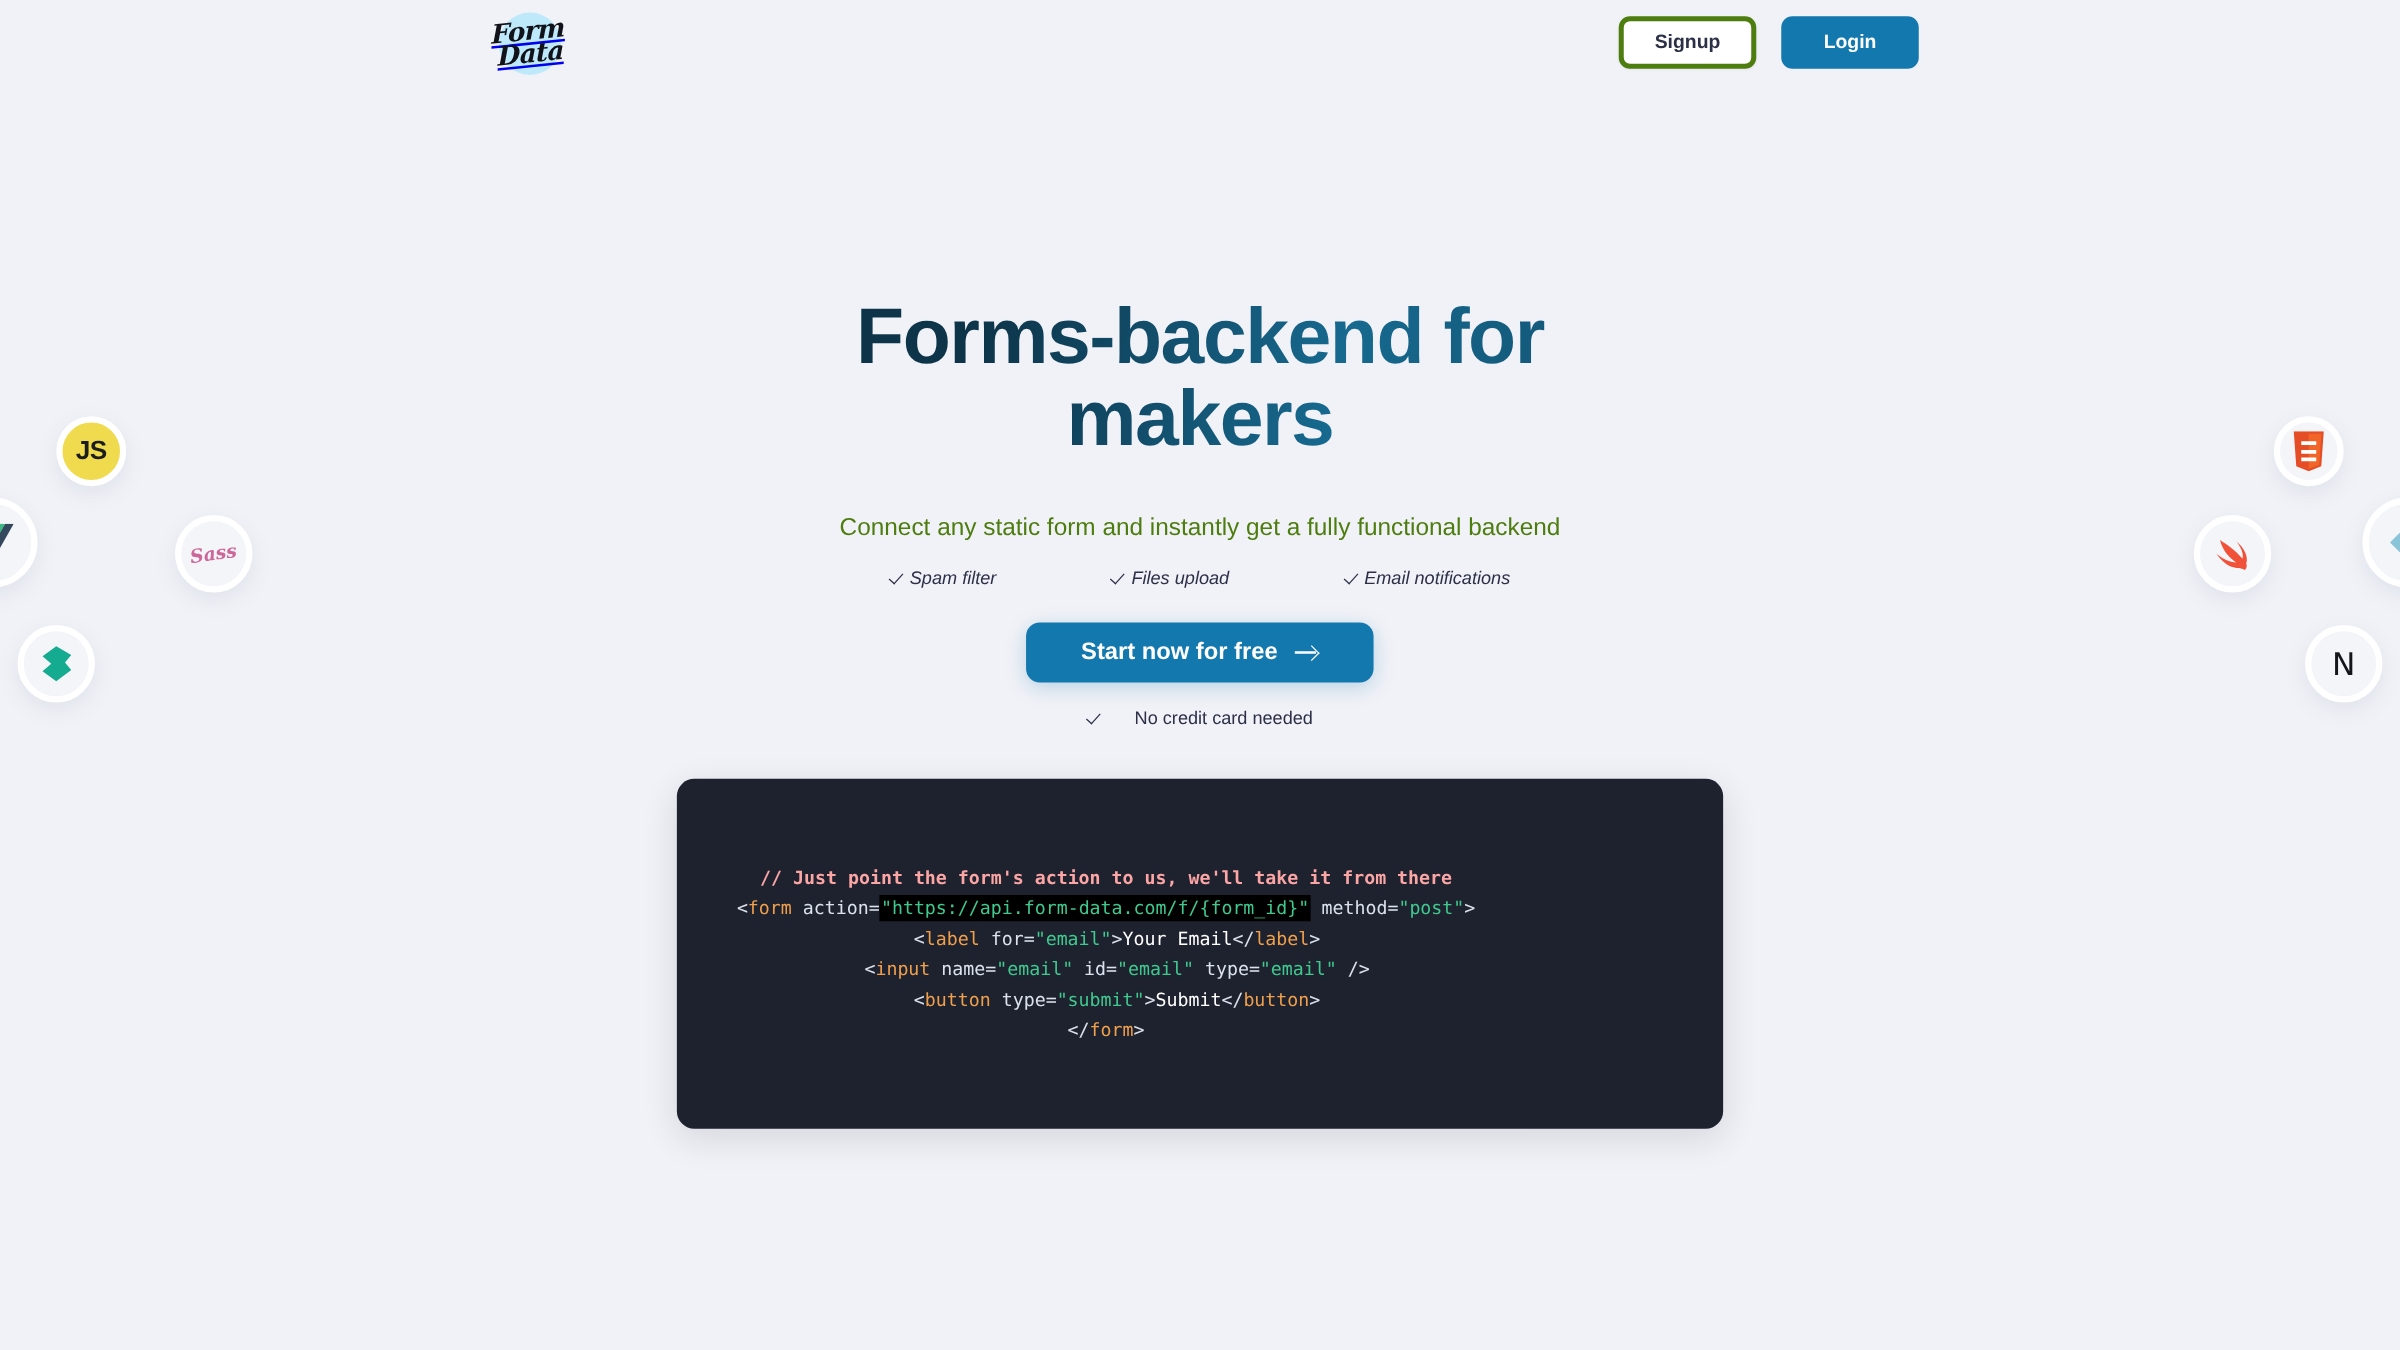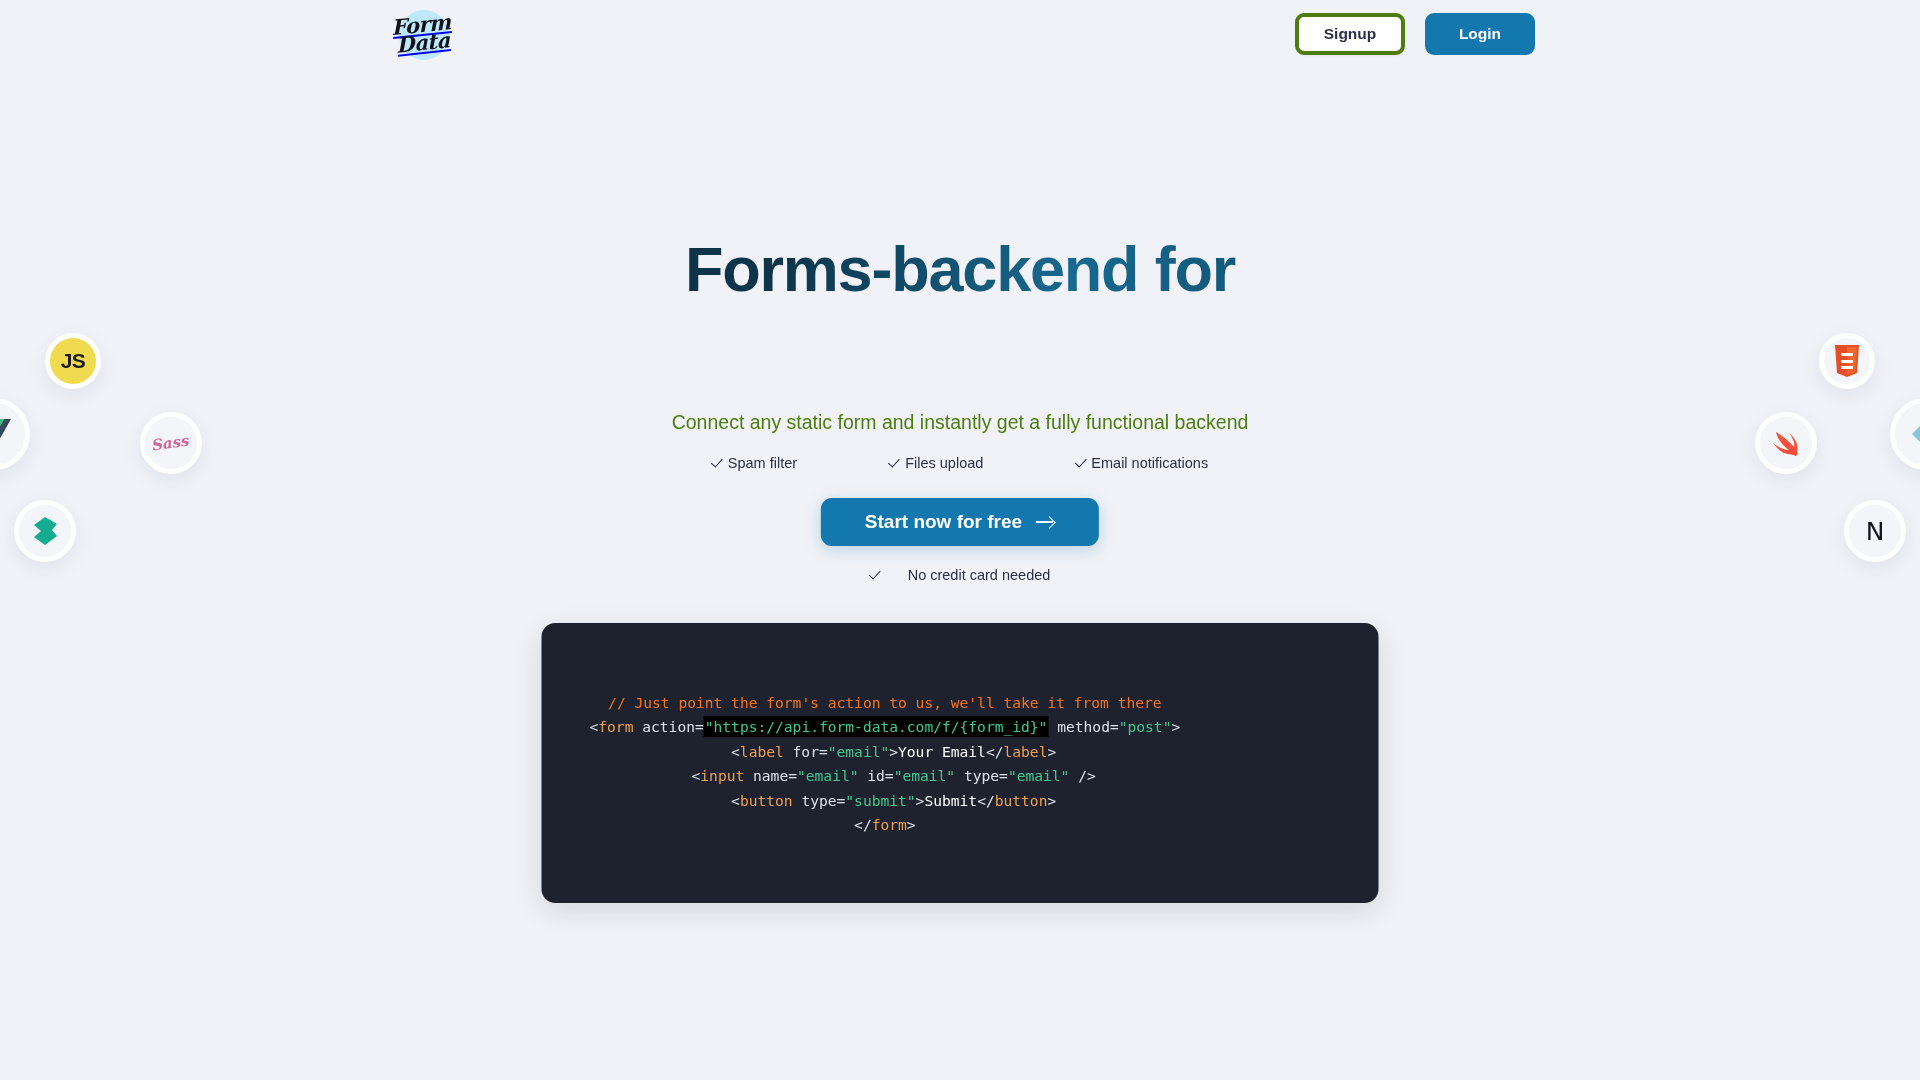--- a/index.html
+++ b/index.html
@@ -178,20 +178,21 @@
     align-items: center;
     gap: 92px;
   }
   .feature {
     display: flex;
     align-items: center;
     gap: 2px;
     font-size: 14.5px;
     color: #2b3047;
     white-space: nowrap;
+    font-style: italic;
   }
   .tick {
     width: 14px; height: 14px;
     position: relative;
     display: inline-block;
     flex: none;
   }
   .tick::after {
     content: "";
     position: absolute;
@@ -273,21 +274,21 @@
   .code-body {
     position: absolute;
     left: 48px;
     top: 68px;
     font-family: "DejaVu Sans Mono", monospace;
     font-size: 14.6px;
     line-height: 24.4px;
     white-space: pre;
     color: #e3e7ee;
   }
-  .c-comment { color: #f97316; }
+  .c-comment { color: #fca5a5; font-weight: bold; }
   .c-tag     { color: #f0a04b; }
   .c-attr    { color: #dbe2ec; }
   .c-str     { color: #3fc98e; }
   .c-punct   { color: #dbe2ec; }
   .c-text    { color: #ffffff; }
   .c-hl {
     background: #000000;
     padding: 2px 1px;
   }
 
@@ -422,21 +423,21 @@
     <polygon points="17,3 31,17 17,31 3,17" fill="#8ac4d8"></polygon>
   </svg>
 </div>
 
 <div class="bubble bubble-nuxt">
   <span class="nuxt-text">N</span>
 </div>
 
 <div class="hero">
 
-  <h1 class="hero-title"><span>Forms-backend for</span><br></h1>
+  <h1 class="hero-title"><span>Forms-backend for</span><br><span>makers</span></h1>
 
   <p class="hero-sub">Connect any static form and instantly get a fully functional backend</p>
 
   <div class="features">
     <div class="feature">
       <span class="tick"></span>
       <span>Spam filter</span>
     </div>
     <div class="feature">
       <span class="tick"></span>

